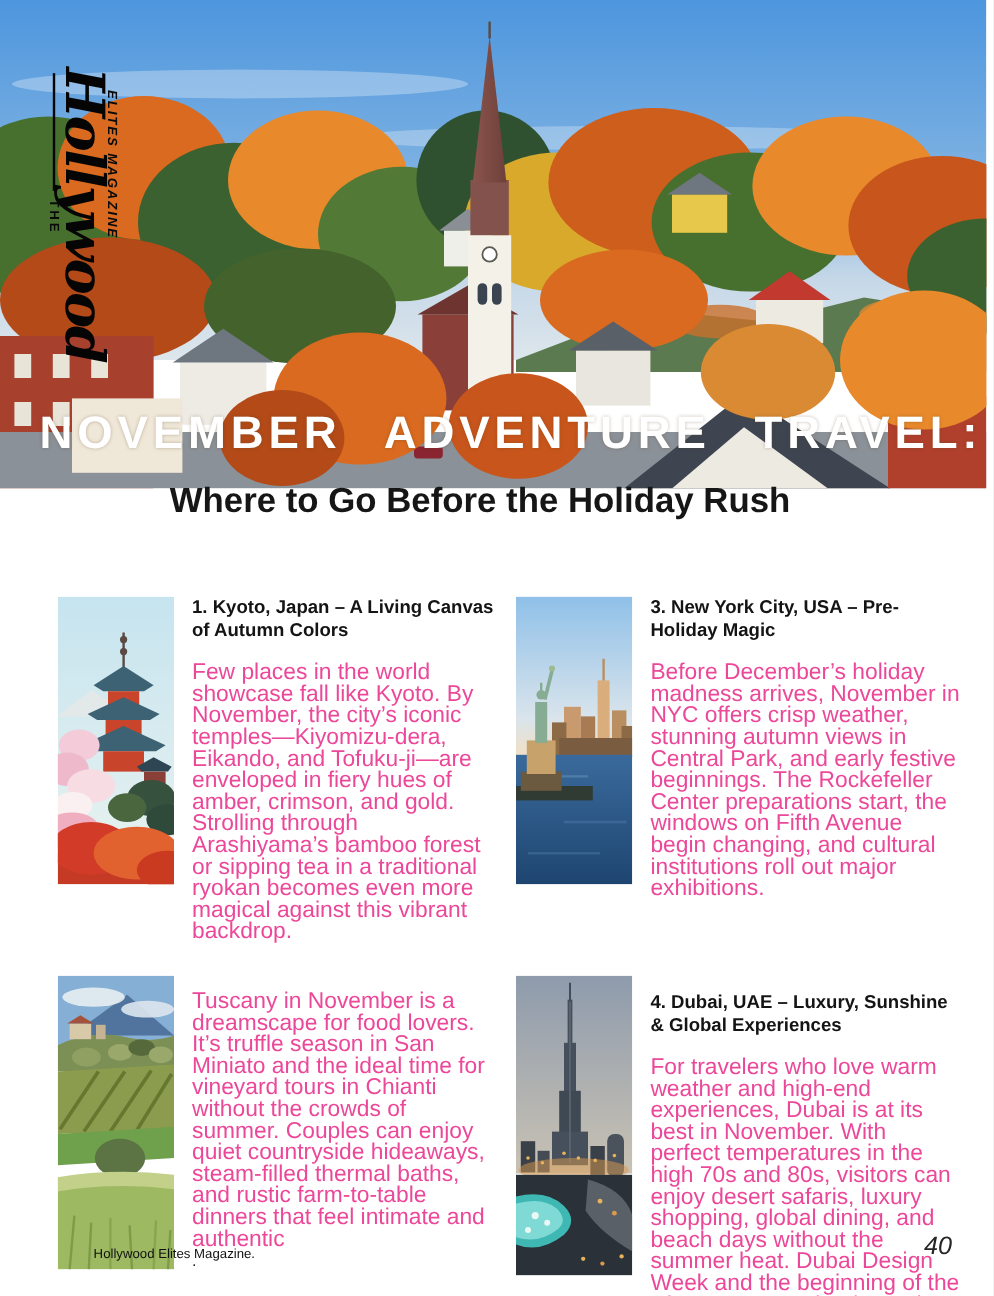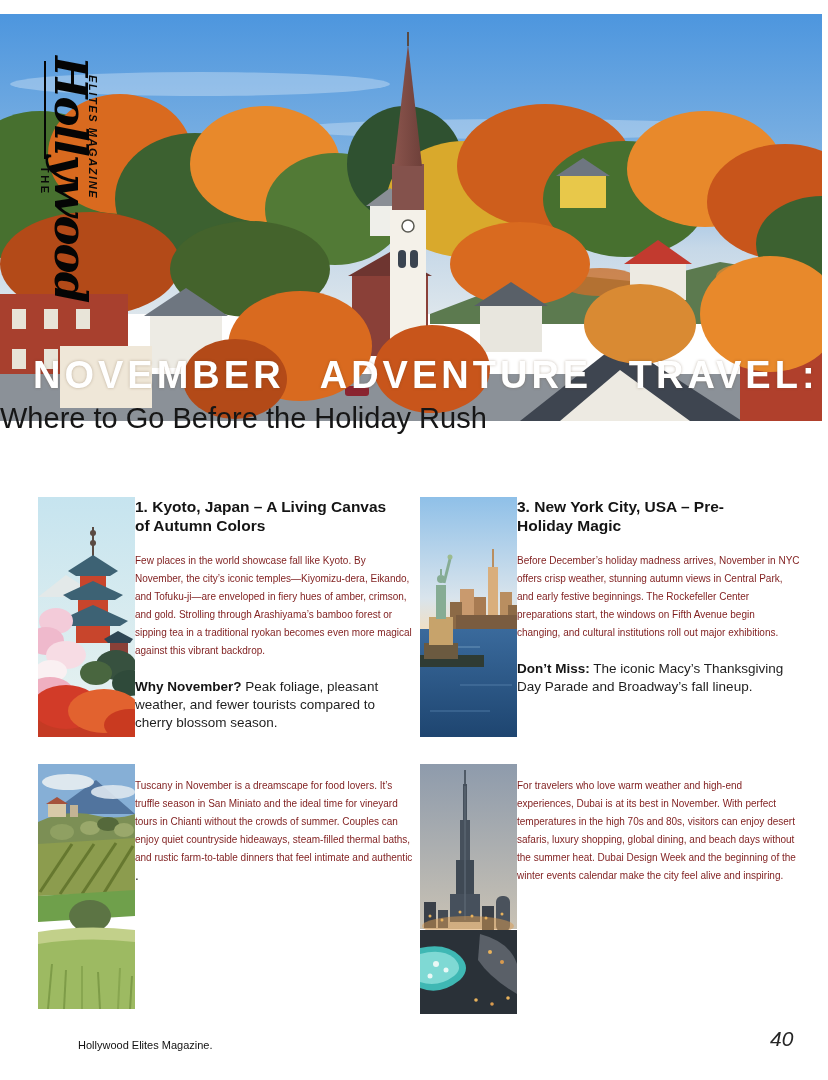--- a/index.html
+++ b/index.html
@@ -1,53 +1,53 @@
 <!DOCTYPE html>
 <html><head>
 <meta charset="utf-8">
 <style>
   html,body{margin:0;padding:0;background:#e9e9e9;}
   .page{position:relative;width:828px;height:1080px;background:#ffffff;overflow:hidden;
         font-family:"Liberation Sans",sans-serif;color:#1e1e1e;margin:0 auto;}
 
   
-  .hero{position:absolute;top:14px;left:0;width:822px;height:407px;overflow:hidden;}
+  .hero{position:absolute;top:0;left:0;width:822px;height:407px;overflow:hidden;}
   .hero svg{display:block;width:100%;height:100%;}
   .hero-title{position:absolute;left:33px;top:340px;width:790px;
               font-size:38px;font-weight:800;color:#ffffff;
               letter-spacing:4px;word-spacing:22px;white-space:nowrap;
               font-family:"Liberation Sans",sans-serif;
               text-shadow:0 0 3px rgba(90,60,30,.35);}
-  .subtitle-row{position:absolute;top:402px;left:0;width:800px;text-align:left;
-                font-size:29px;font-weight:400;color:#161616;letter-spacing:0px;}
+  .subtitle-row{position:absolute;top:402px;left:0;width:800px;text-align:center;
+                font-size:29px;font-weight:700;color:#161616;letter-spacing:0px;}
 
   
   .masthead{position:absolute;top:54px;left:34px;width:66px;height:240px;}
   .mh-rot{position:relative;width:240px;height:66px;
           transform-origin:top left;transform:rotate(90deg) translateY(-100%);}
   .mh-elites{position:absolute;top:1px;left:21px;font-size:11px;font-weight:bold;
              font-style:italic;letter-spacing:1.6px;color:#0a0a0a;}
   .mh-script{position:absolute;top:7px;left:2px;font-family:"DejaVu Serif",serif;
              font-style:italic;font-weight:600;font-size:45px;line-height:1;
              letter-spacing:-2px;color:#050505;}
   .mh-the-row{position:absolute;bottom:5px;left:7px;display:flex;align-items:center;gap:7px;}
   .mh-rule{width:98px;height:2px;background:#050505;}
   .mh-the{font-size:11px;font-weight:bold;letter-spacing:2.5px;color:#0a0a0a;}
 
   
   .content{position:absolute;top:497px;left:38px;width:762px;
            display:grid;grid-template-columns:377px 380px;column-gap:5px;}
-  .section{display:flex;margin-bottom:27px;align-items:flex-start;}
+  .section{display:flex;gap:15px;margin-bottom:27px;align-items:flex-start;margin-left:10px;}
   .thumb{flex:0 0 97px;overflow:hidden;}
   .thumb svg{display:block;}
   .txt{flex:1;min-width:0;}
   .row2 .txt{padding-top:13px;}
   .sec-heading{margin:0 0 17px 0;font-size:15.5px;line-height:19px;font-weight:bold;
                color:#141414;max-width:258px;}
-  .sec-body{margin:0;font-size:10px;line-height:18px;color:#7f1d1d;}
+  .sec-body{margin:0;font-size:19px;line-height:18px;color:#ec4899;}
   .stray{font-size:13.5px;line-height:18px;}
   .callout{margin-top:18px;font-size:13.5px;line-height:18px;color:#1e1e1e;}
   .callout.tight{margin-top:0;}
   .callout b{color:#141414;}
 
   
   .footer-mag{position:absolute;left:78px;top:1039px;font-size:11px;font-weight:normal;color:#111;}
   .page-num{position:absolute;left:770px;top:1027px;font-size:21px;color:#262626;font-style:italic;}
 </style>
 </head>
@@ -187,24 +187,20 @@
           <rect x="0" y="214" width="97" height="26" fill="#C43A24"></rect>
           <ellipse cx="12" cy="196" rx="24" ry="16" fill="#EFAFC0"></ellipse>
           <ellipse cx="28" cy="210" rx="34" ry="22" fill="#D23B28"></ellipse>
           <ellipse cx="66" cy="214" rx="36" ry="22" fill="#E2622F"></ellipse>
           <ellipse cx="92" cy="228" rx="26" ry="16" fill="#C93A20"></ellipse>
         </svg>
       </div>
       <div class="txt">
         <h3 class="sec-heading">1. Kyoto, Japan – A Living Canvas of Autumn Colors</h3>
         <p class="sec-body">Few places in the world showcase fall like Kyoto. By November, the city’s iconic temples—Kiyomizu-dera, Eikando, and Tofuku-ji—are enveloped in fiery hues of amber, crimson, and gold. Strolling through Arashiyama’s bamboo forest or sipping tea in a traditional ryokan becomes even more magical against this vibrant backdrop.</p>
-        <div class="callout">
-          <b>Why November?</b>
-          <span>Peak foliage, pleasant weather, and fewer tourists compared to cherry blossom season.</span>
-        </div>
       </div>
     </div>
 
     <div class="section row1">
       <div class="thumb">
         <svg width="97" height="240" viewBox="0 0 97 240">
           <defs>
             <linearGradient id="nsky" x1="0" y1="0" x2="0" y2="1">
               <stop offset="0" stop-color="#8FC0E8"></stop>
                 <stop offset="0.75" stop-color="#D9E4EC"></stop>
@@ -234,24 +230,20 @@
           <rect x="16" y="88" width="10" height="34" fill="#86AC94"></rect>
           <circle cx="21" cy="82" r="4" fill="#86AC94"></circle>
           <line x1="21" y1="78" x2="21" y2="72" stroke="#86AC94" stroke-width="2"></line>
           <line x1="24" y1="86" x2="30" y2="62" stroke="#86AC94" stroke-width="3"></line>
           <circle cx="30" cy="60" r="2.5" fill="#9CBB8E"></circle>
         </svg>
       </div>
       <div class="txt">
         <h3 class="sec-heading">3. New York City, USA – Pre-Holiday Magic</h3>
         <p class="sec-body">Before December’s holiday madness arrives, November in NYC offers crisp weather, stunning autumn views in Central Park, and early festive beginnings. The Rockefeller Center preparations start, the windows on Fifth Avenue begin changing, and cultural institutions roll out major exhibitions.</p>
-        <div class="callout">
-          <b>Don’t Miss:</b>
-          <span>The iconic Macy’s Thanksgiving Day Parade and Broadway’s fall lineup.</span>
-        </div>
       </div>
     </div>
 
     <div class="section row2">
       <div class="thumb">
         <svg width="97" height="245" viewBox="0 0 97 245">
           <rect width="97" height="60" fill="#86AFD6"></rect>
           <polygon points="14,48 58,16 97,50 14,50" fill="#51749E"></polygon>
           <ellipse cx="30" cy="18" rx="26" ry="8" fill="#E8EEF2" opacity="0.9"></ellipse>
           <ellipse cx="75" cy="28" rx="22" ry="7" fill="#DDE7EE" opacity="0.9"></ellipse>
@@ -322,20 +314,21 @@
           <path d="M0,190 Q22,184 34,194 Q44,204 34,212 Q18,224 0,218 Z" fill="#7FD9D4"></path>
           <circle cx="16" cy="200" r="3" fill="#EAF8F6"></circle>
             <circle cx="26" cy="206" r="2.5" fill="#EAF8F6"></circle>
           <circle cx="10" cy="212" r="2.5" fill="#EAF8F6"></circle>
           <circle cx="56" cy="236" r="1.8" fill="#E8B25C"></circle>
             <circle cx="72" cy="240" r="1.8" fill="#D99A4E"></circle>
           <circle cx="88" cy="234" r="1.8" fill="#E8B25C"></circle>
         </svg>
       </div>
       <div class="txt">
+        <h3 class="sec-heading">4. Dubai, UAE – Luxury, Sunshine &amp; Global Experiences</h3>
         <p class="sec-body">For travelers who love warm weather and high-end experiences, Dubai is at its best in November. With perfect temperatures in the high 70s and 80s, visitors can enjoy desert safaris, luxury shopping, global dining, and beach days without the summer heat. Dubai Design Week and the beginning of the winter events calendar make the city feel alive and inspiring.</p>
       </div>
     </div>
 
   </div>
 
   <div class="footer-mag">Hollywood Elites Magazine.</div>
   <div class="page-num">40</div>
 
 </div>

